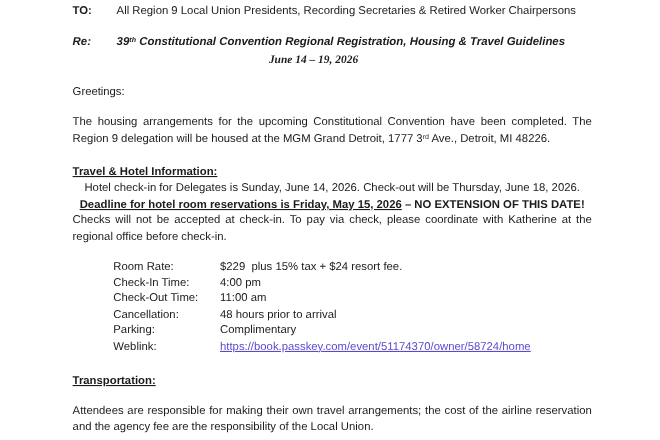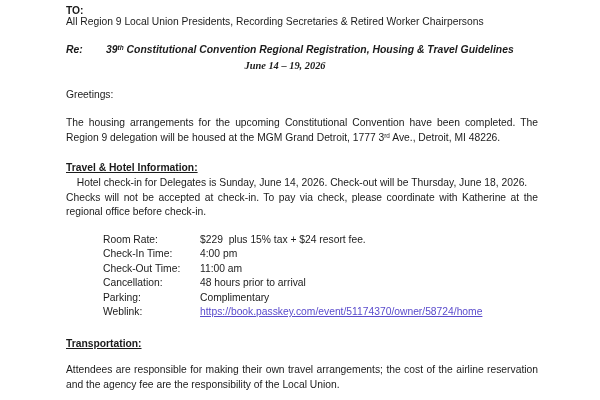--- a/index.html
+++ b/index.html
@@ -52,21 +52,20 @@
     font-size: 0.62em;
     vertical-align: 0.42em;
     line-height: 0;
   }
 
   
   .to-row {
     display: flex;
     align-items: baseline;
     margin-top: 5px;
-    flex-direction: column;
   }
   .to-label {
     font-weight: bold;
     width: 40px;
     flex: none;
     font-size: 10.3px;
   }
   .to-value {
     font-size: 10.3px;
     white-space: nowrap;
@@ -176,20 +175,21 @@
       <div class="re-date">June 14 – 19, 2026</div>
     </div>
 
     <div class="line greeting">Greetings:</div>
 
     <div class="para housing-para"><span>The housing arrangements for the upcoming Constitutional Convention have been completed. The Region 9 delegation will be housed at the MGM Grand Detroit, 1777 3</span><sup>rd</sup><span> Ave., Detroit, MI 48226.</span></div>
 
     <div class="travel-block">
       <div class="sec-head">Travel &amp; Hotel Information:</div>
       <div class="para-left">Hotel check-in for Delegates is Sunday, June 14, 2026. Check-out will be Thursday, June 18, 2026.</div>
+      <div class="para-left"><span class="bold-ul">Deadline for hotel room reservations is Friday, May 15, 2026</span><span class="bold"> – NO EXTENSION OF THIS DATE!</span></div>
       <div class="para">Checks will not be accepted at check-in. To pay via check, please coordinate with Katherine at the regional office before check-in.</div>
     </div>
 
     <table class="details">
       <tbody>
         <tr>
           <td class="k">Room Rate:</td>
           <td class="v">$229  plus 15% tax + $24 resort fee.</td>
         </tr>
         <tr>

